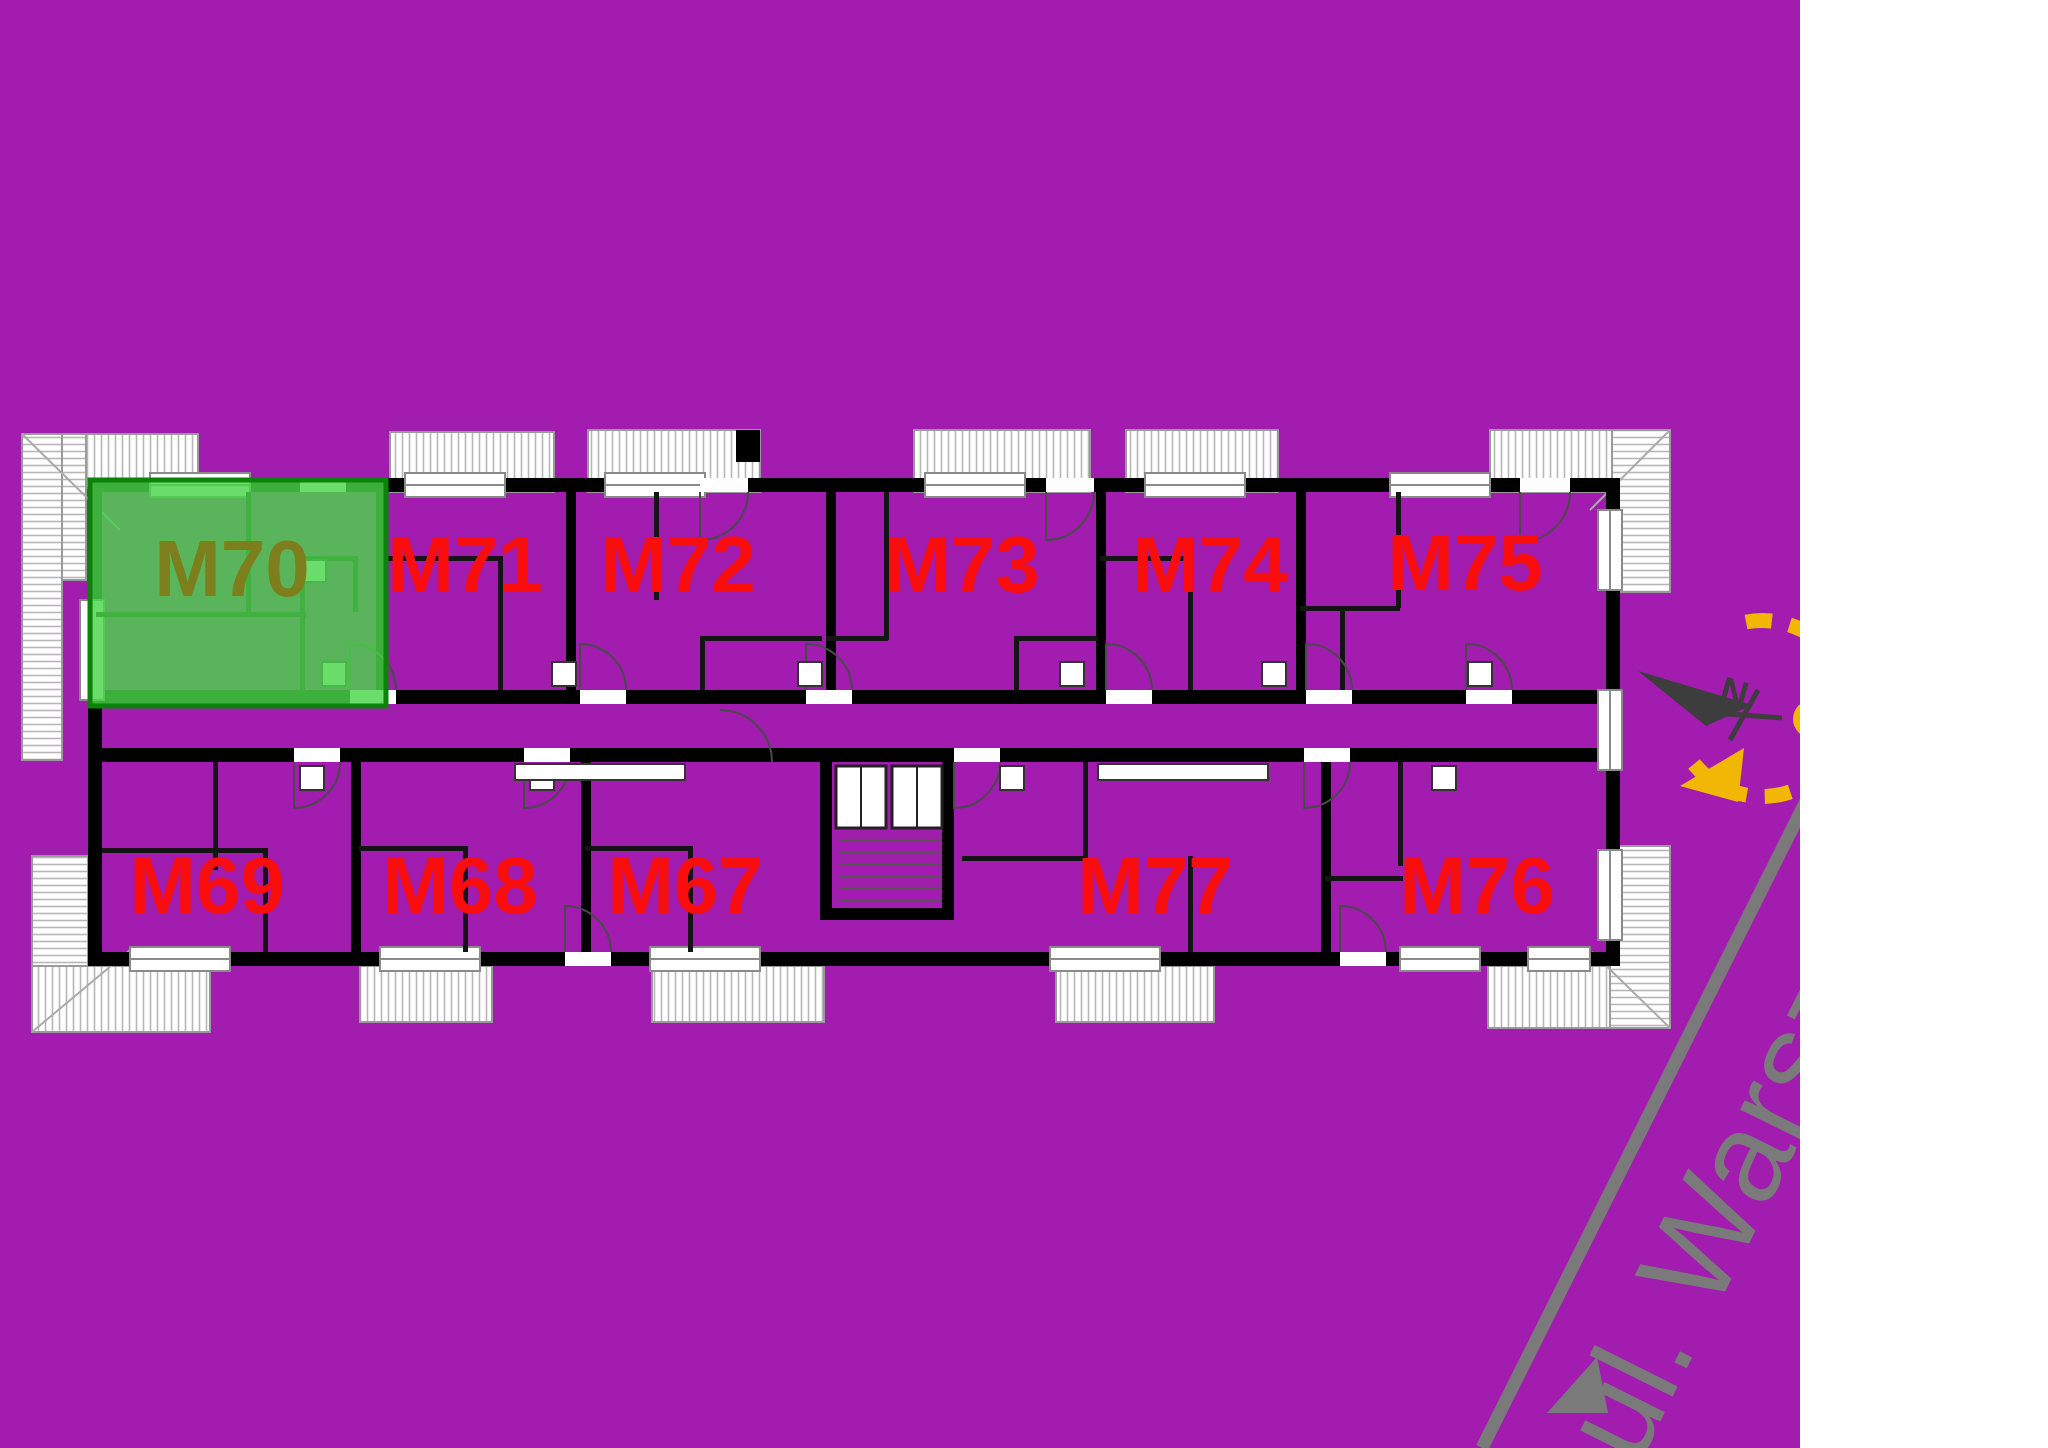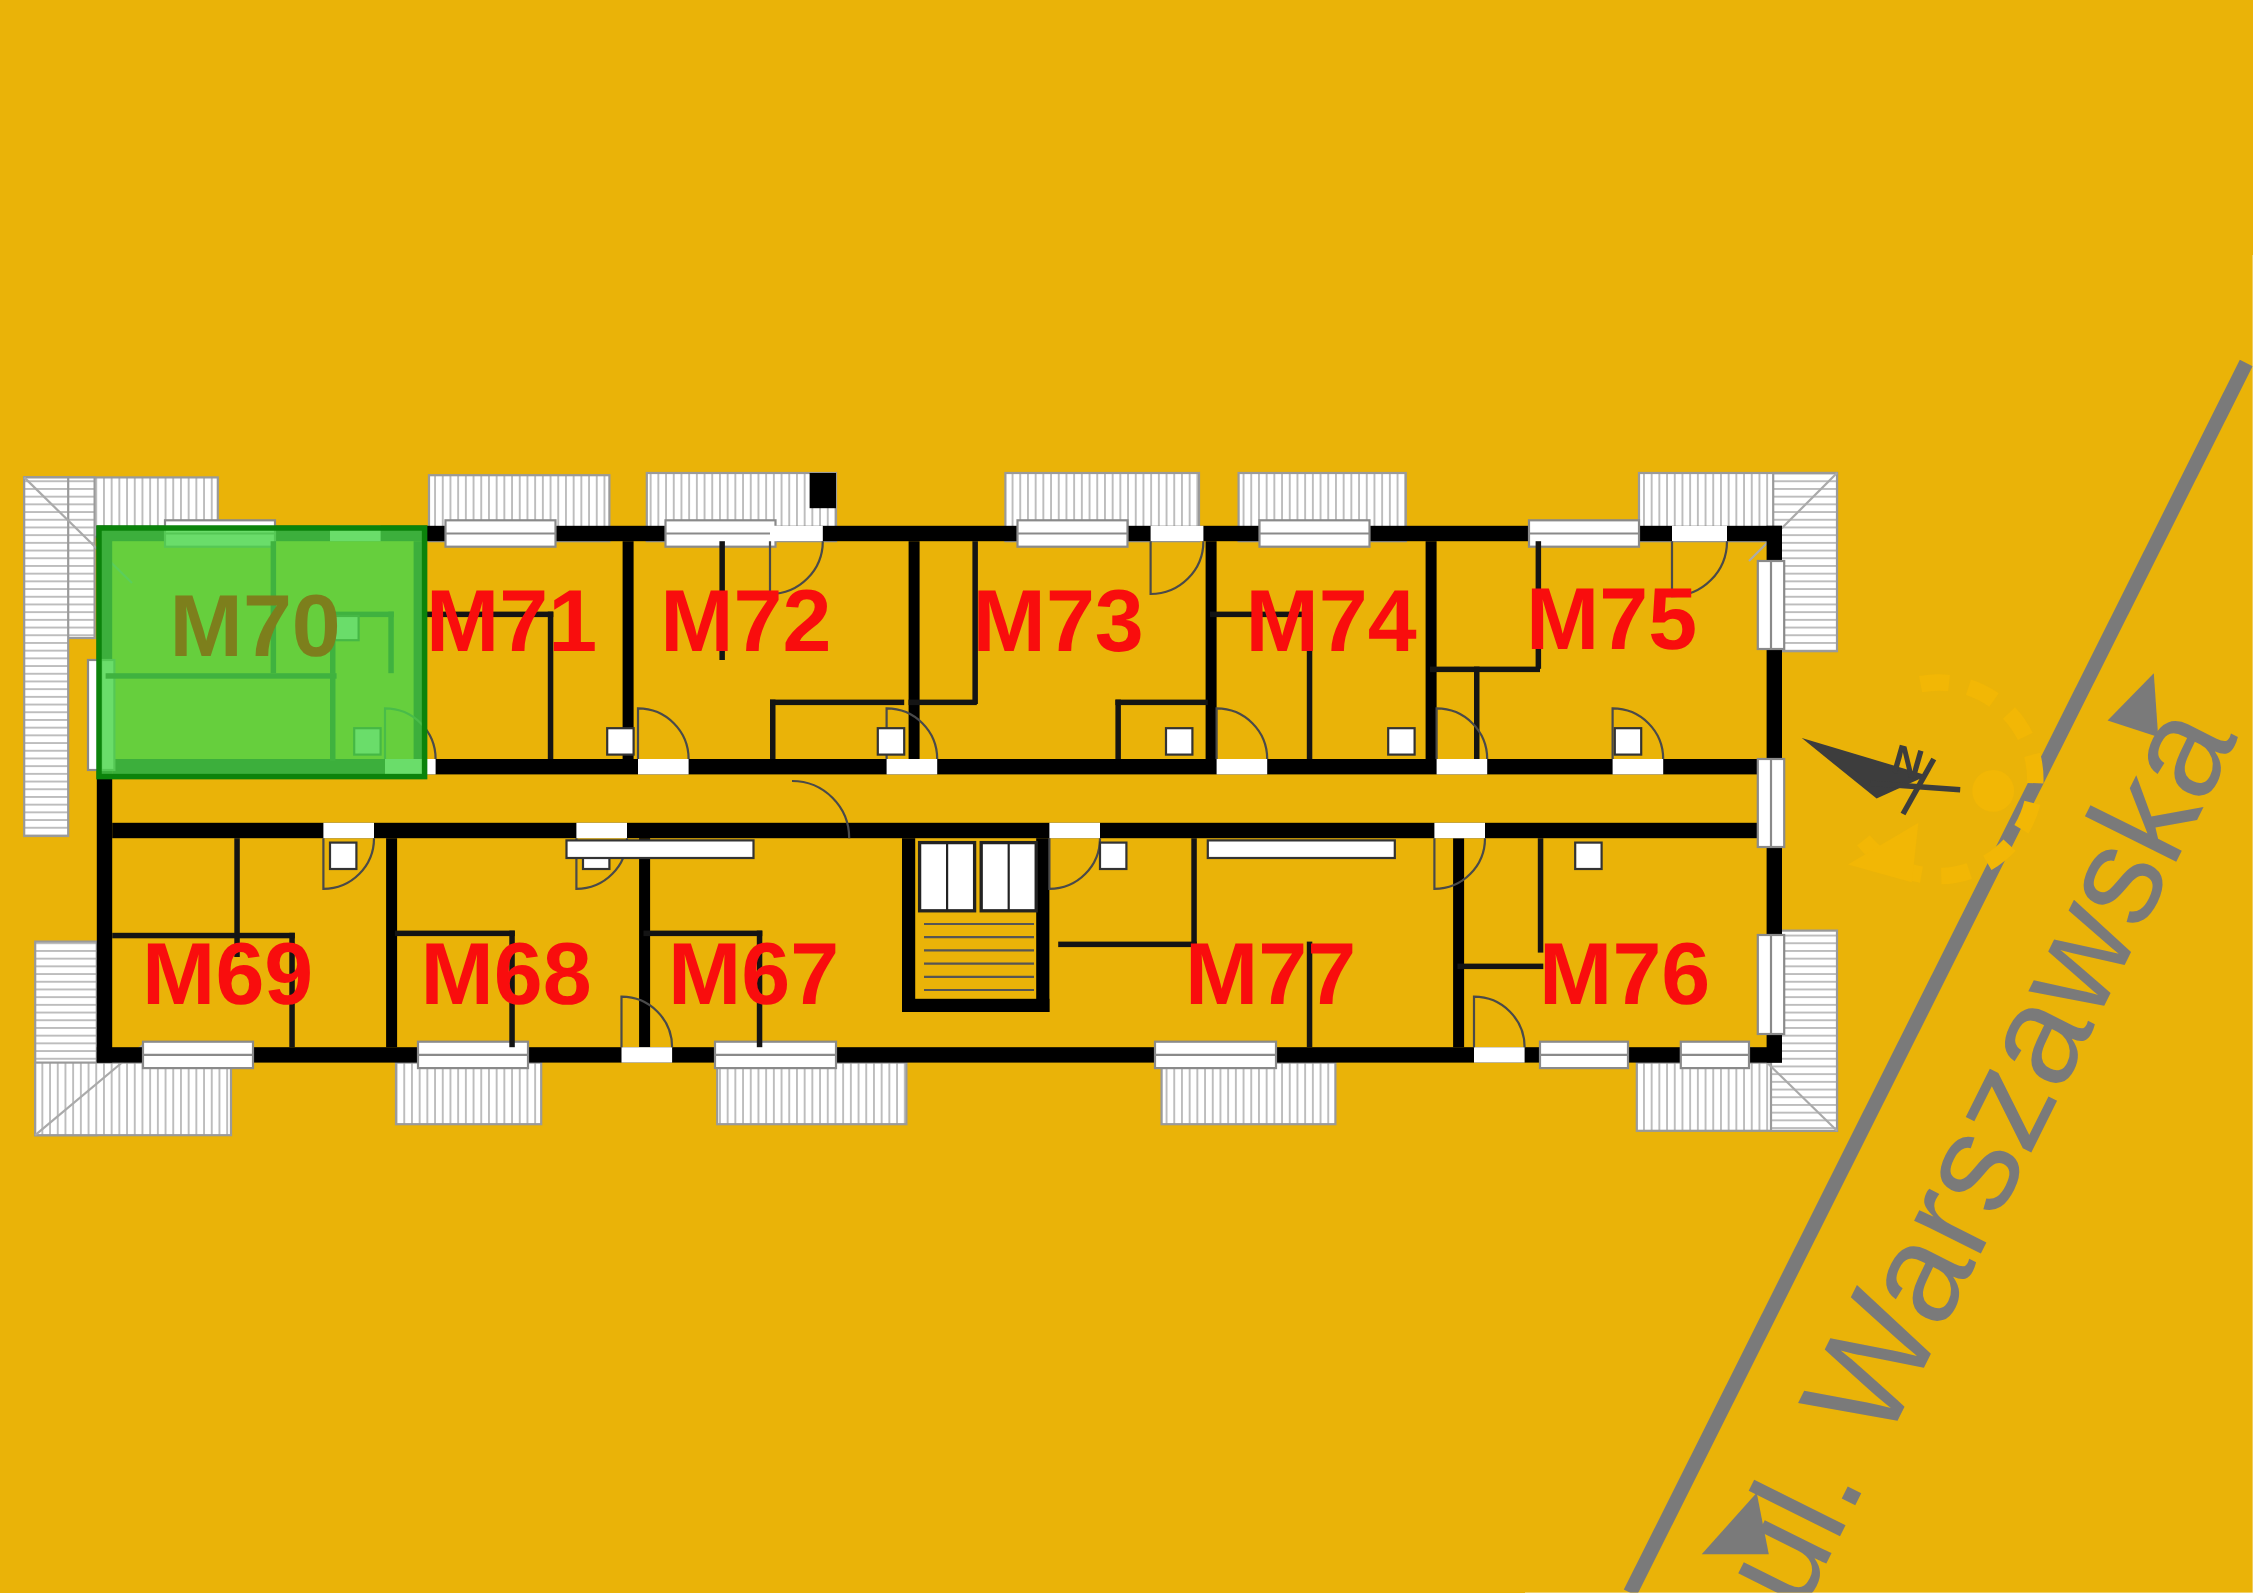--- a/index.html
+++ b/index.html
@@ -1,16 +1,16 @@
 <!DOCTYPE html>
 <html><head>
 <meta charset="utf-8">
 <style>
   html,body{margin:0;padding:0;background:#ffffff;}
-  .canvas{position:relative;width:2048px;height:1448px;background:#eab308;overflow:hidden;
+  .canvas{position:relative;width:1800px;height:1448px;background:#a21caf;overflow:hidden;
           font-family:"Liberation Sans",sans-serif;}
   svg{position:absolute;left:0;top:0;}
   text{font-family:"Liberation Sans",sans-serif;}
   .unit-label{font-weight:bold;font-size:80px;}
   .street-label{font-size:128px;}
   .north-label{font-weight:bold;font-size:38px;}
 </style>
 </head>
 <body>
 

